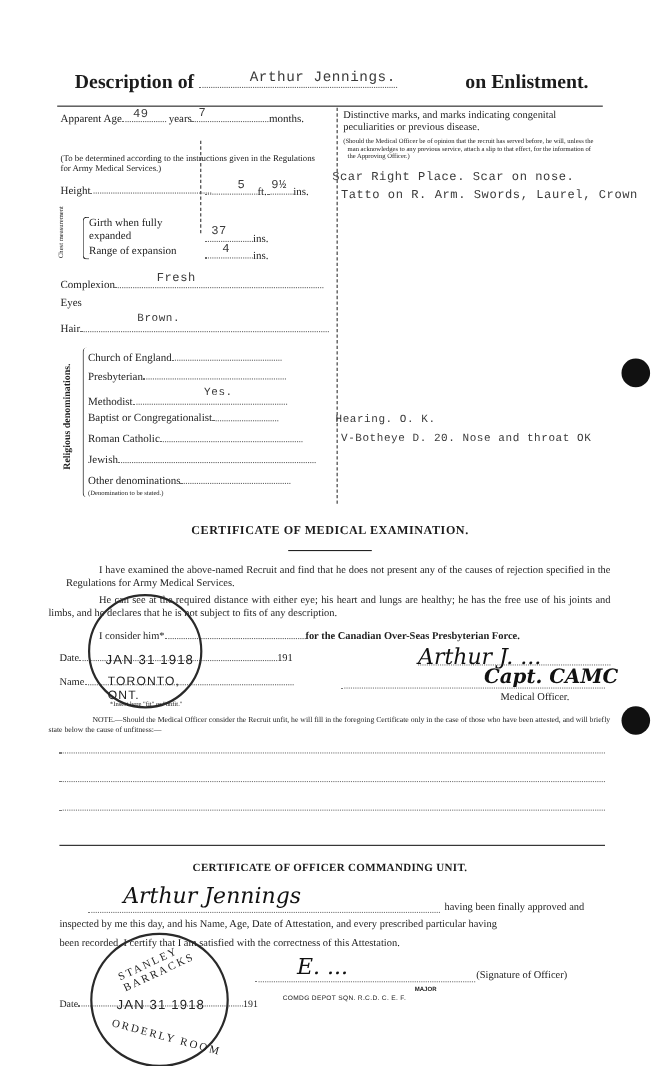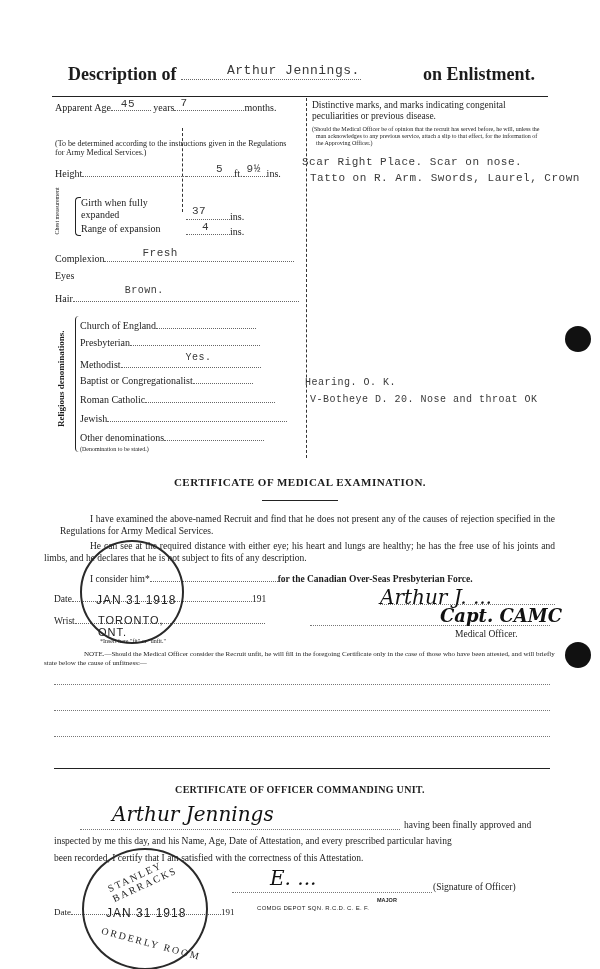--- a/index.html
+++ b/index.html
@@ -33,21 +33,21 @@
 </div>
 <div class="abs print title" style="left:423px; top:64px; font-weight:normal;">
   <span style="font-weight:bold;">on Enlistment.</span>
 </div>
 <div class="hrule" style="left:52px; top:96px; width:496px;"></div>
 
 <div class="vline" style="left:182px; top:128px; height:84px;"></div>
 <div class="vline" style="left:306px; top:98px; height:360px;"></div>
 
 <div class="abs print lbl" style="left:55px; top:99px; width:250px;">
-  <span>Apparent Age</span><span class="dots" style="display:inline-block;width:40px;position:relative;height:11px;"><span class="type" style="position:absolute;left:10px;bottom:0;font-size:11px;">45</span></span>
+  <span>Apparent Age</span><span class="dots" style="display:inline-block;width:40px;position:relative;height:11px;"><span class="type" style="position:absolute;left:10px;bottom:0;font-size:11px;">49</span></span>
   <span>years</span><span class="dots" style="display:inline-block;width:70px;position:relative;height:11px;"><span class="type" style="position:absolute;left:6px;bottom:1px;font-size:11px;">7</span></span><span>months.</span>
 </div>
 <div class="abs print small" style="left:55px; top:115px; width:240px;">(To be determined according to the instructions given in the Regulations for Army Medical Services.)</div>
 
 <div class="abs print lbl" style="left:55px; top:168px;">
   <span>Height</span><span class="dots" style="display:inline-block;width:110px;"></span>
 </div>
 <div class="abs print lbl" style="left:186px; top:164px;">
   <span class="dots" style="display:inline-block;width:48px;position:relative;height:12px;"><span class="type" style="position:absolute;left:30px;bottom:1px;font-size:11px;">5</span></span><span>ft.</span><span class="dots" style="display:inline-block;width:24px;position:relative;height:12px;"><span class="type" style="position:absolute;left:4px;bottom:1px;font-size:11px;">9½</span></span><span>ins.</span>
 </div>
@@ -101,21 +101,21 @@
 <div class="abs print" style="left:60px; top:513px; width:495px; font-size:9.5px; line-height:12px; text-indent:30px; text-align:justify;">I have examined the above-named Recruit and find that he does not present any of the causes of rejection specified in the Regulations for Army Medical Services.</div>
 <div class="abs print" style="left:44px; top:540px; width:511px; font-size:9.5px; line-height:12px; text-indent:46px; text-align:justify;">He can see at the required distance with either eye; his heart and lungs are healthy; he has the free use of his joints and limbs, and he declares that he is not subject to fits of any description.</div>
 
 <div class="abs print" style="left:90px; top:574px; width:465px; font-size:9.5px;">
   <span>I consider him*</span><span class="dots" style="display:inline-block;width:128px;"></span><span style="font-weight:bold;">for the Canadian Over-Seas Presbyterian Force.</span>
 </div>
 <div class="abs print" style="left:54px; top:594px; font-size:9.5px;">
   <span>Date</span><span class="dots" style="display:inline-block;width:180px;"></span><span>191</span>
 </div>
 <div class="abs print" style="left:54px; top:616px; font-size:9.5px;">
-  <span>Wrist</span><span class="dots" style="display:inline-block;width:190px;"></span>
+  <span>Name</span><span class="dots" style="display:inline-block;width:190px;"></span>
 </div>
 <div class="dotline" style="left:380px; top:604px; width:175px;"></div>
 <div class="dotline" style="left:310px; top:625px; width:240px;"></div>
 <div class="abs hand" style="left:380px; top:585px; font-size:20px;">Arthur J. ...</div>
 <div class="abs hand" style="left:440px; top:605px; font-size:18px; font-weight:bold;">Capt. CAMC</div>
 <div class="abs print" style="left:455px; top:629px; font-size:9.5px;">Medical Officer.</div>
 
 <div class="stamp" style="left:80px; top:540px; width:100px; height:100px;">
   <div class="abs stamp-date" style="left:14px; top:51px;">JAN 31 1918</div>
   <div class="abs stamp-date" style="left:16px; top:72px; font-size:11px;">TORONTO, ONT.</div>

